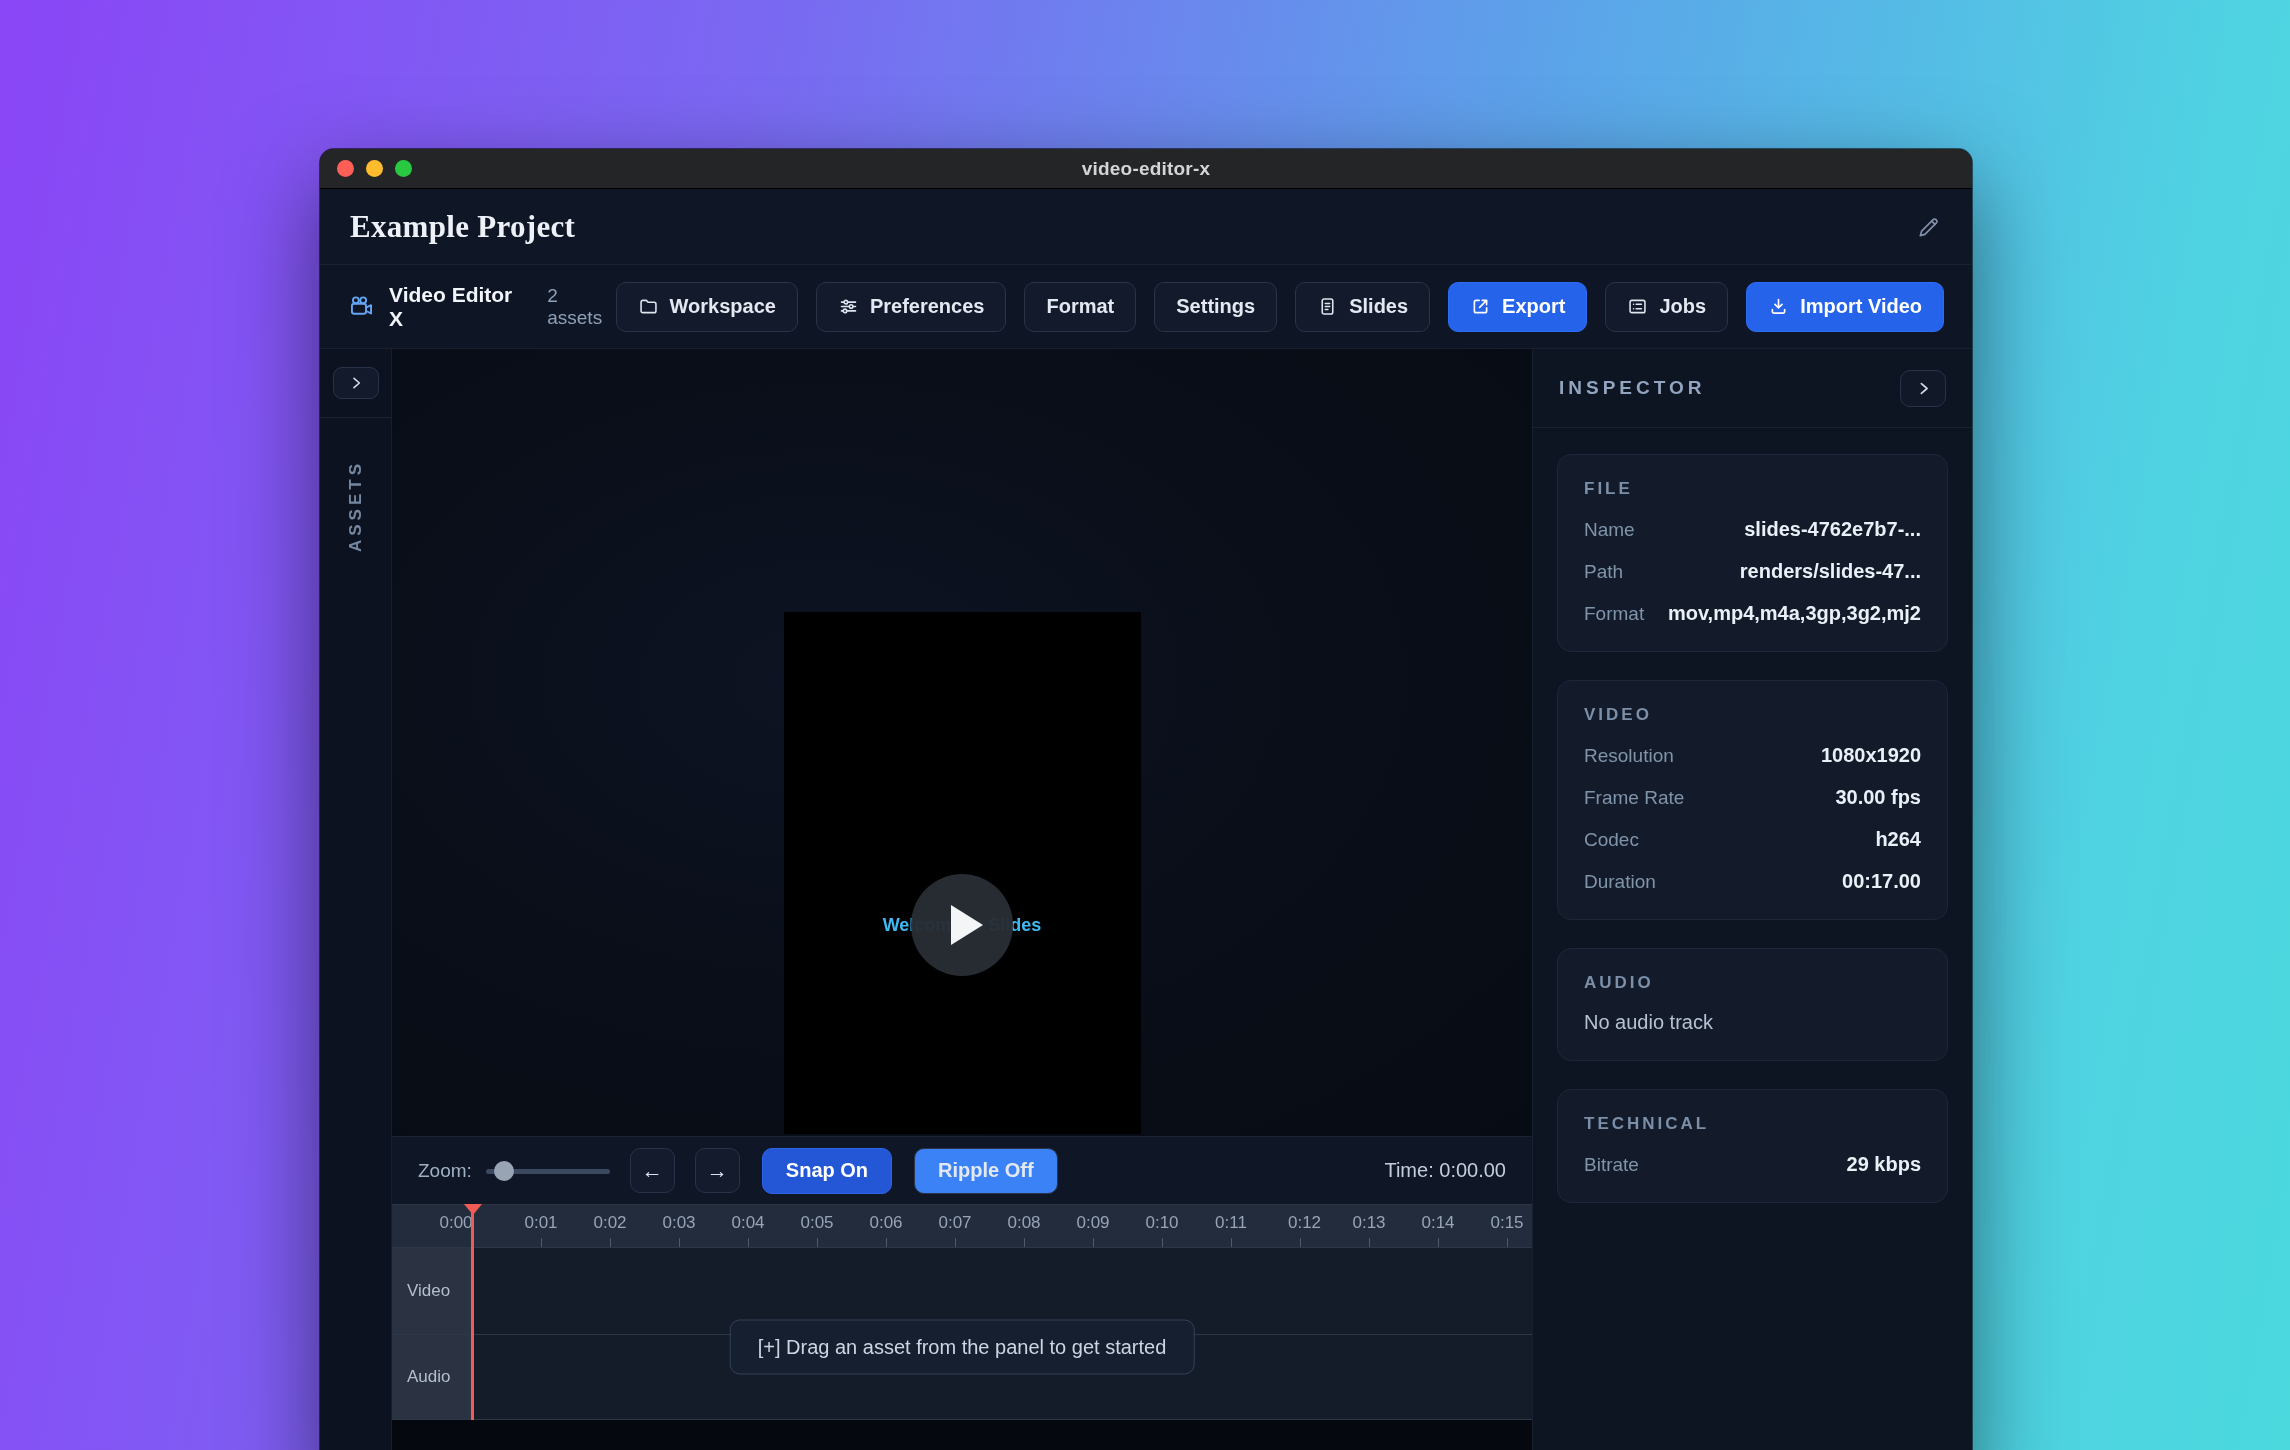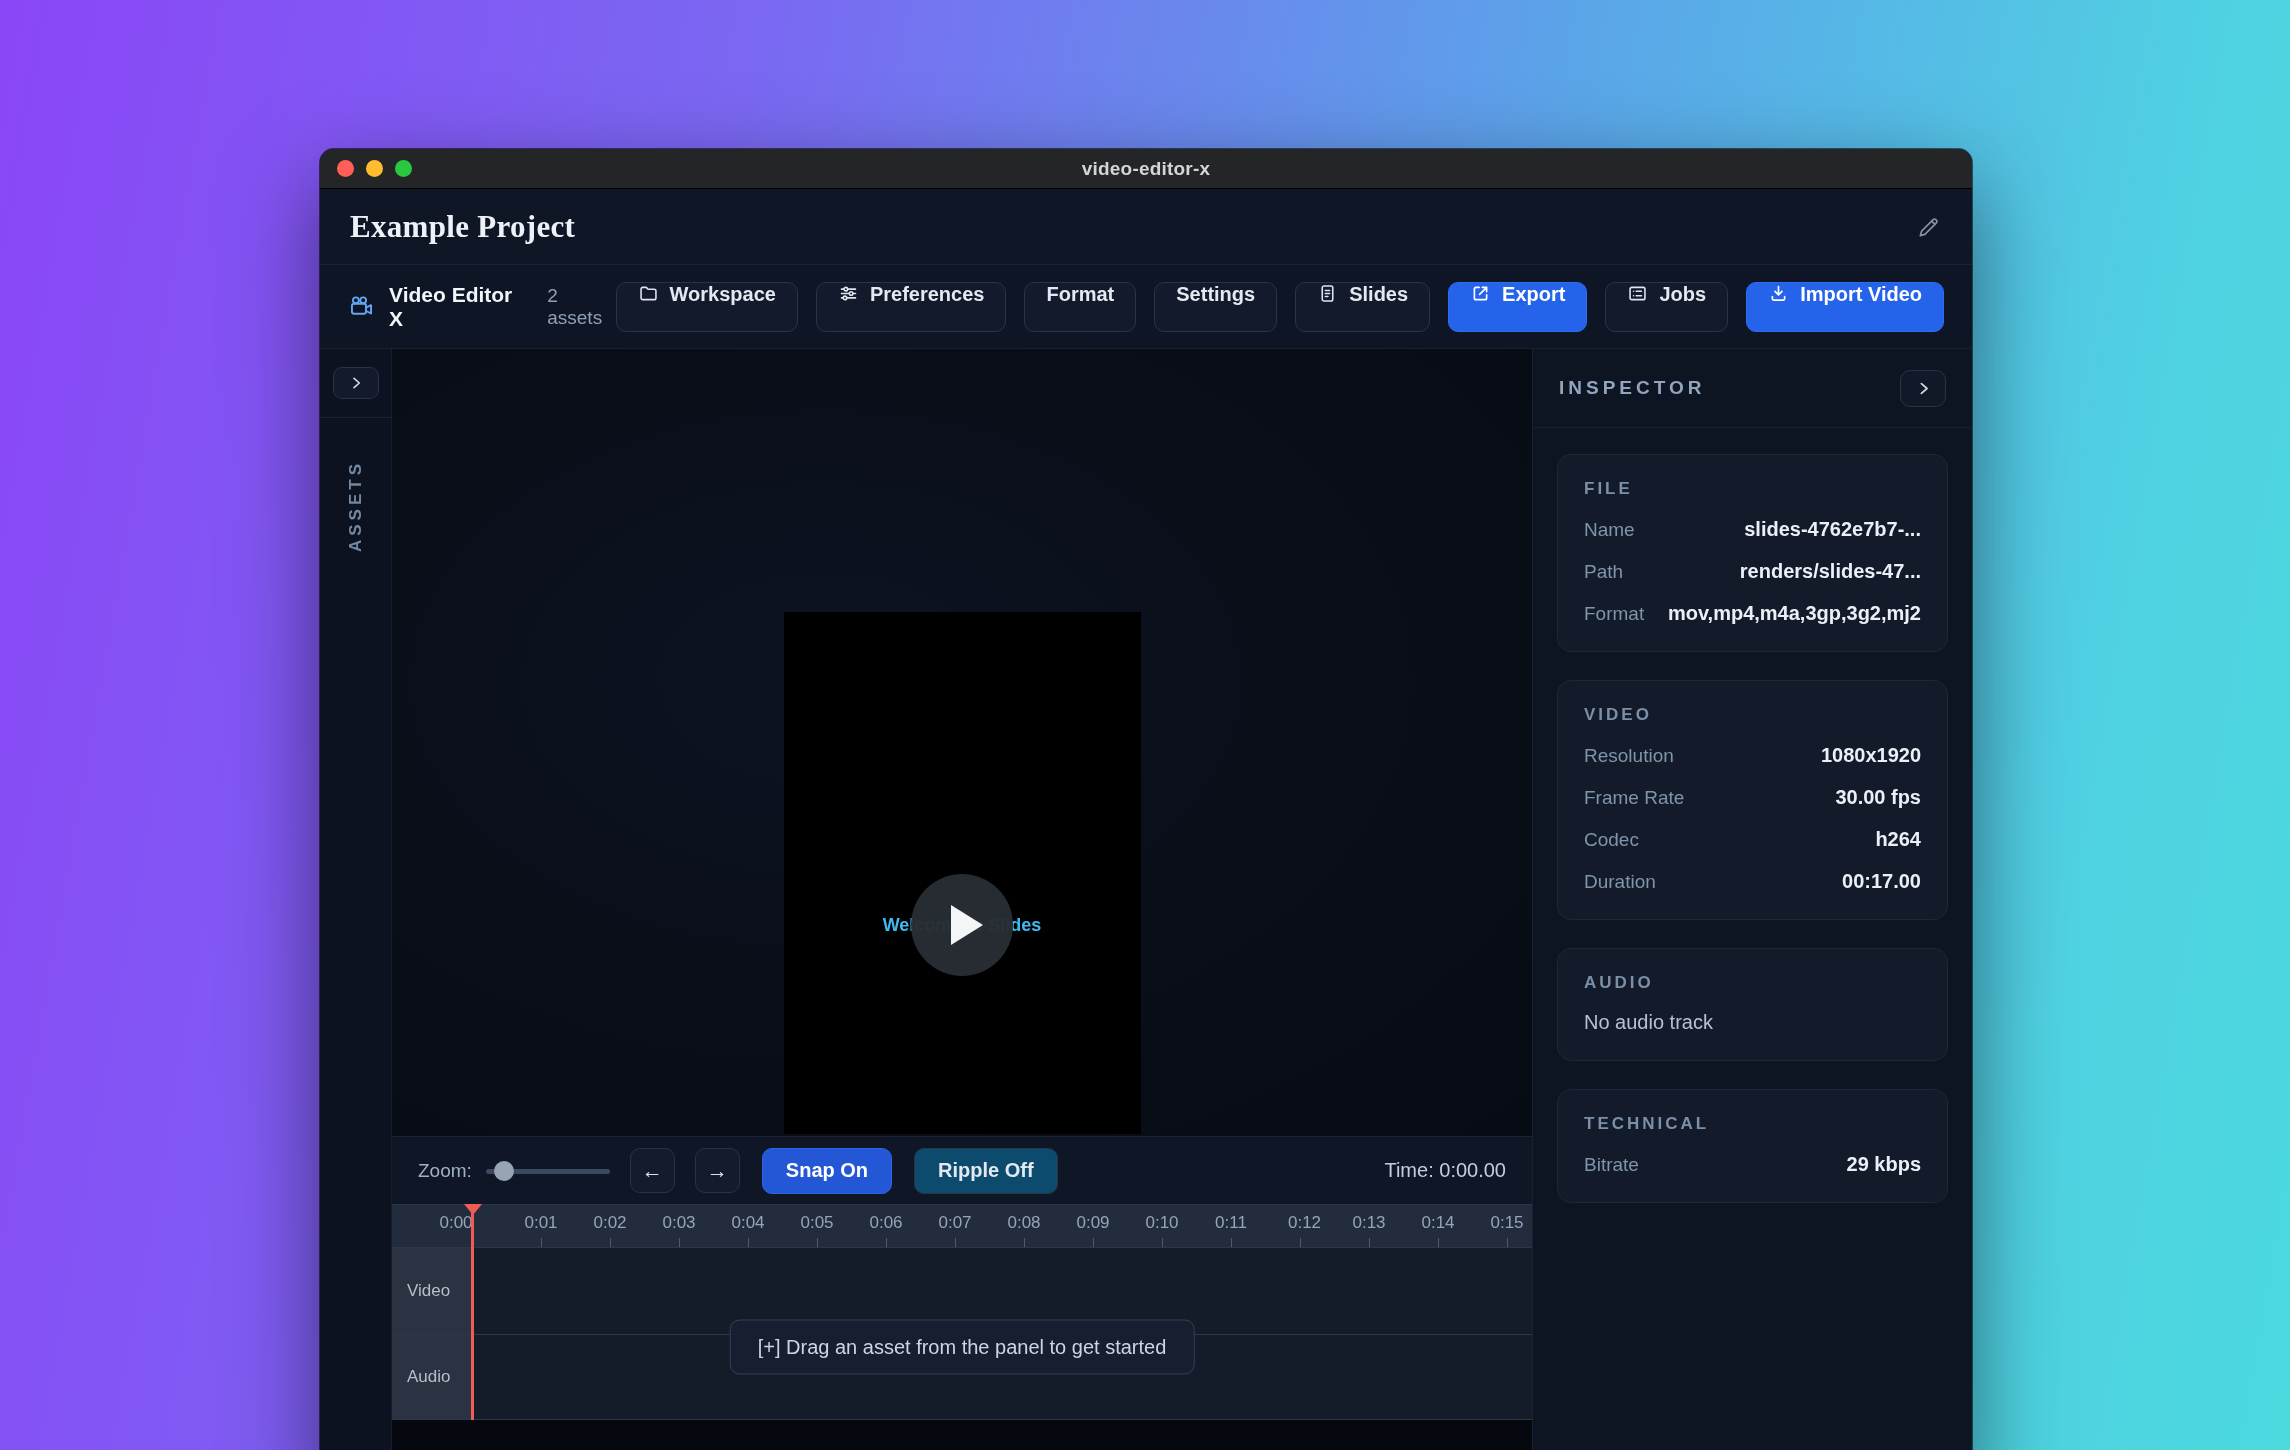--- a/index.html
+++ b/index.html
@@ -46,21 +46,21 @@
     height:84px; flex:0 0 84px; background:#0e1524;
     display:flex; align-items:center; padding:0 28px;
     border-bottom:1px solid rgba(255,255,255,.05);
   }
   .brand { display:flex; align-items:center; gap:14px; }
   .brand .cam { color:#64a5f4; display:flex; }
   .brand-name { color:#f2f5f9; font-size:21px; font-weight:700; }
   .brand-count { color:#8fa0b6; font-size:19px; margin-left:6px; }
   .toolbar-btns { margin-left:auto; display:flex; gap:18px; align-items:center; }
   .tb-btn {
-    height:50px; display:flex; align-items:flex-start; gap:11px; padding:0 21px;
+    height:50px; display:flex; align-items:center; gap:11px; padding:0 21px;
     background:#121a2c; border:1px solid #293449; border-radius:10px;
     color:#e4e9f1; font-size:20px; font-weight:700; font-family:inherit; cursor:pointer;
     white-space:nowrap;
   }
   .tb-btn .ic { display:flex; color:#dfe5ee; }
   .tb-btn.primary { background:#2563eb; border-color:#2e6cf2; color:#fff; }
   .tb-btn.primary .ic { color:#fff; }
 
   
   .main { flex:1; display:flex; min-height:0; }
@@ -120,21 +120,21 @@
   .nav-btn {
     width:45px; height:45px; border-radius:10px; background:#131b2d; border:1px solid #28334a;
     color:#dbe2ec; font-size:21px; cursor:pointer; display:flex; align-items:center; justify-content:center;
     font-family:inherit; margin-left:6px;
   }
   .toggle-btn {
     height:46px; padding:0 23px; border-radius:10px; font-size:20px; font-weight:700;
     font-family:inherit; cursor:pointer; margin-left:8px;
   }
   .toggle-btn.on { background:#2357d6; border:1px solid #2e63e8; color:#fff; }
-  .toggle-btn.off { background:#0c4a6e; border:1px solid #2a3548; color:#e4e9f1; }
+  .toggle-btn.off { background:#3b82f6; border:1px solid #2a3548; color:#e4e9f1; }
   .time-display { margin-left:auto; color:#c3cedd; font-size:20px; }
 
   
   .timeline-body { position:relative; }
   .ruler {
     height:43px; background:#232c3c; position:relative;
     border-top:1px solid rgba(255,255,255,.04); overflow:hidden; cursor:pointer;
   }
   .ruler .tick {
     position:absolute; top:8px; transform:translateX(-50%);

